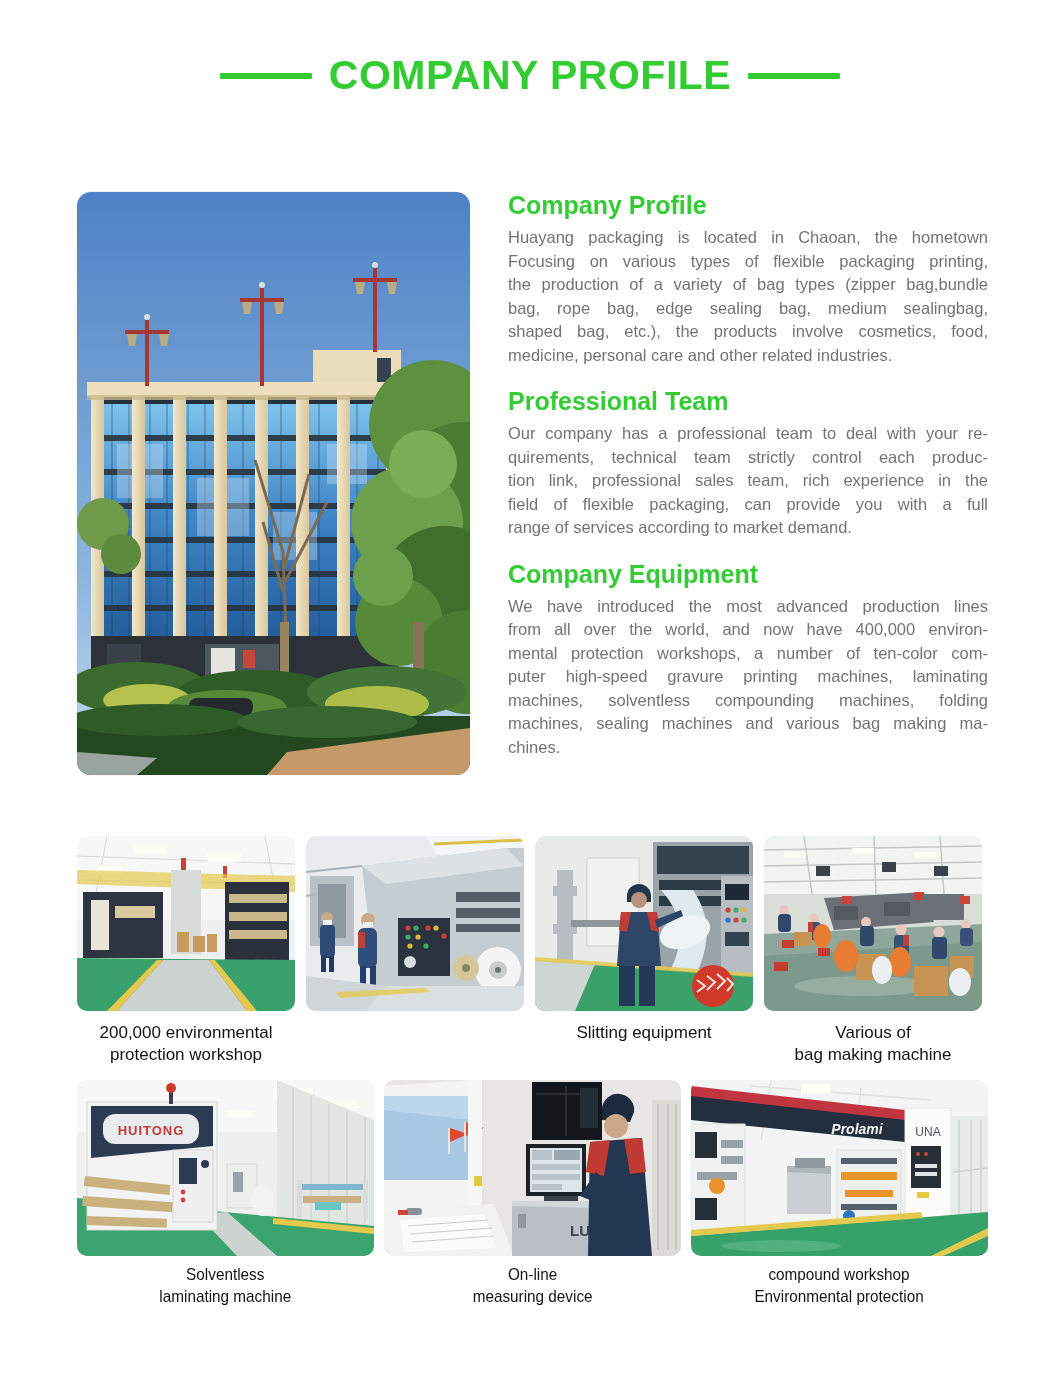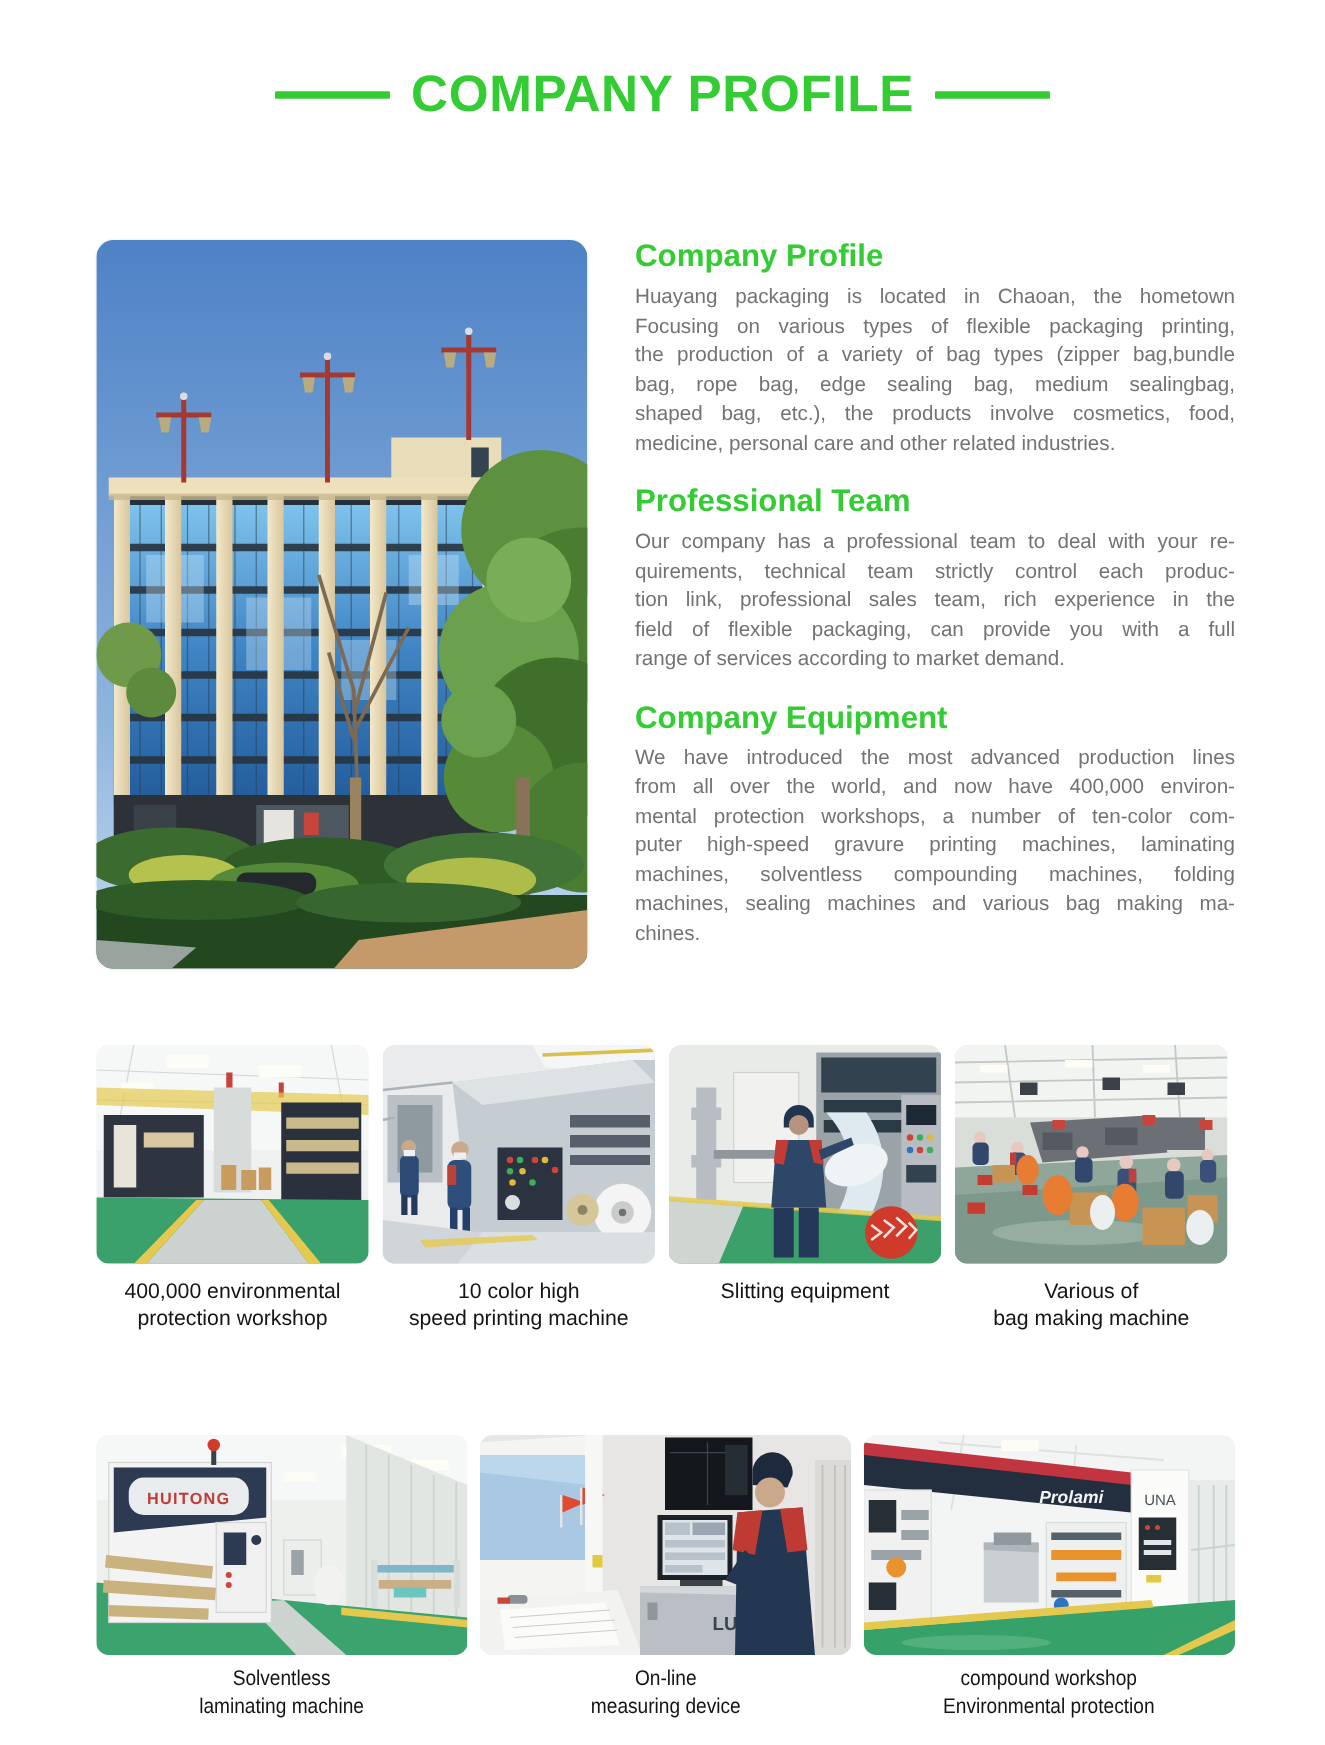--- a/index.html
+++ b/index.html
@@ -16,21 +16,21 @@
 
   .col{position:absolute;top:190px;left:508px;width:480px;}
   .col h2{margin:0 0 6px 0;font-size:25px;line-height:30px;font-weight:bold;color:#33cc33;}
   .col section{margin-bottom:19px;}
   .para{font-size:16.5px;line-height:23.5px;color:#737373;}
   .jline{text-align:justify;text-align-last:justify;}
   .jline.last{text-align-last:left;}
 
   .row{position:absolute;display:flex;}
   .row1{top:836px;left:77px;gap:11px;}
-  .row2{top:1148px;left:77px;gap:10px;}
+  .row2{top:1080px;left:77px;gap:10px;}
   .row figure{margin:0;display:flex;flex-direction:column;align-items:center;}
   .thumb{border-radius:10px;overflow:hidden;display:block;line-height:0;}
   .cap{margin-top:11px;font-size:17px;line-height:22px;text-align:center;white-space:pre-line;color:#141414;}
   .row2 .cap{margin-top:8px;transform:scaleX(.9);}
 </style>
 </head>
 <body>
 
 <div class="page">
 
@@ -236,21 +236,21 @@
               <rect x="100" y="96" width="12" height="20"></rect>
               <rect x="116" y="100" width="12" height="16"></rect>
               <rect x="130" y="98" width="10" height="18"></rect>
             </g>
         <path d="M0 122 L218 124 L218 175 L0 175 Z" fill="#3aa06c"></path>
         <path d="M86 124 L132 124 L170 175 L40 175 Z" fill="#ccd2cf"></path>
         <path d="M86 124 L40 175 L30 175 L80 124 Z" fill="#e4c94e"></path>
         <path d="M132 124 L170 175 L180 175 L138 124 Z" fill="#e4c94e"></path>
       </svg>
       </span>
-      <figcaption class="cap">400,000 environmental
+      <figcaption class="cap">200,000 environmental
 protection workshop</figcaption>
     </figure>
 
     <figure>
       <span class="thumb">
       <svg width="218" height="175" viewBox="0 0 218 175">
         <rect width="218" height="175" fill="#e9ebed"></rect>
         <path d="M120 0 L218 0 L218 26 L130 18 Z" fill="#f3f5f6"></path>
         <g stroke="#d8c04a" stroke-width="3">
               <path d="M128 8 L218 4M150 22 L218 18"></path>
@@ -303,22 +303,20 @@
               <rect x="57" y="86" width="10" height="5" fill="#eef1f2"></rect>
               <rect x="54" y="130" width="6" height="20" fill="#24406a"></rect>
               <rect x="64" y="130" width="6" height="20" fill="#24406a"></rect>
           <rect x="52" y="96" width="7" height="16" fill="#b8433a"></rect>
         </g>
         <path d="M0 150 L218 150 L218 175 L0 175 Z" fill="#dadfe2"></path>
         <path d="M0 140 L80 150 L60 175 L0 175 Z" fill="#cfd5d9"></path>
         <path d="M30 156 L120 152 L124 156 L34 162 Z" fill="#e4c94e" opacity=".8"></path>
       </svg>
       </span>
-      <figcaption class="cap">10 color high
-speed printing machine</figcaption>
     </figure>
 
     <figure>
       <span class="thumb">
       <svg width="218" height="175" viewBox="0 0 218 175">
         <rect width="218" height="175" fill="#e9ebe8"></rect>
         <rect x="52" y="22" width="52" height="88" fill="#f1f2ef" stroke="#cfd2cc"></rect>
         <g fill="#b7bdc2">
               <rect x="22" y="34" width="16" height="90"></rect>
               <rect x="18" y="50" width="24" height="10"></rect>

